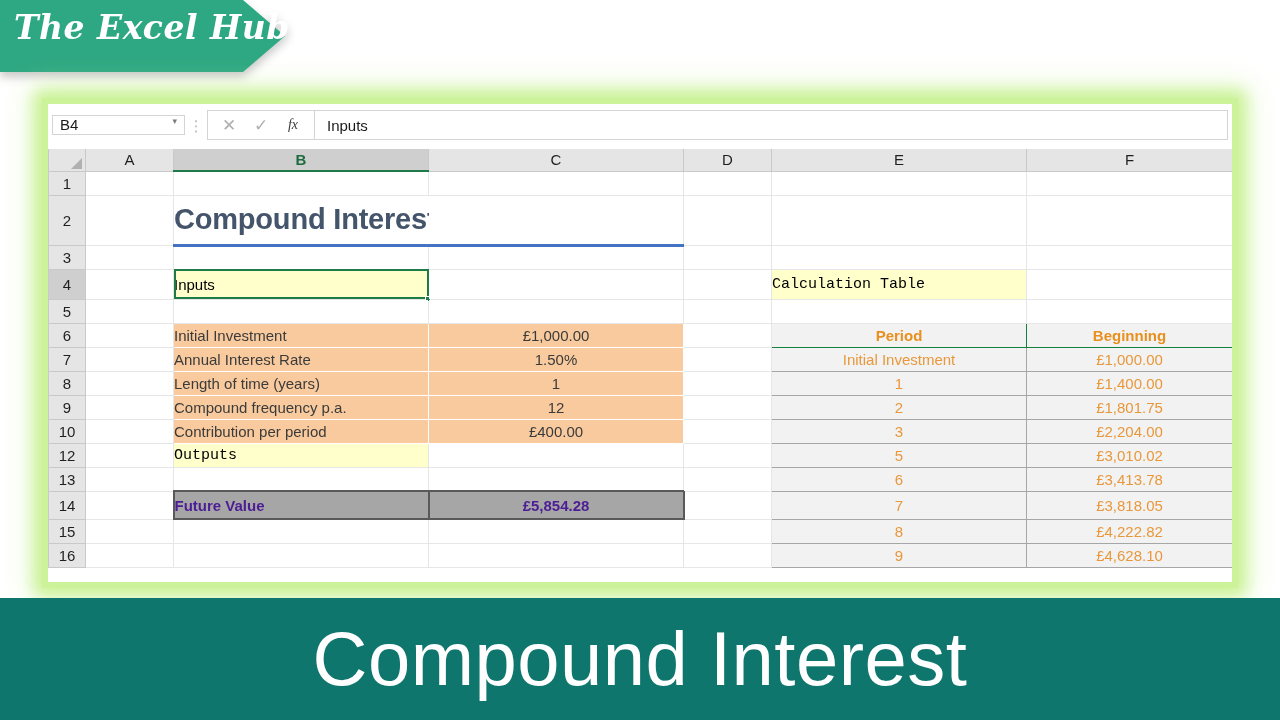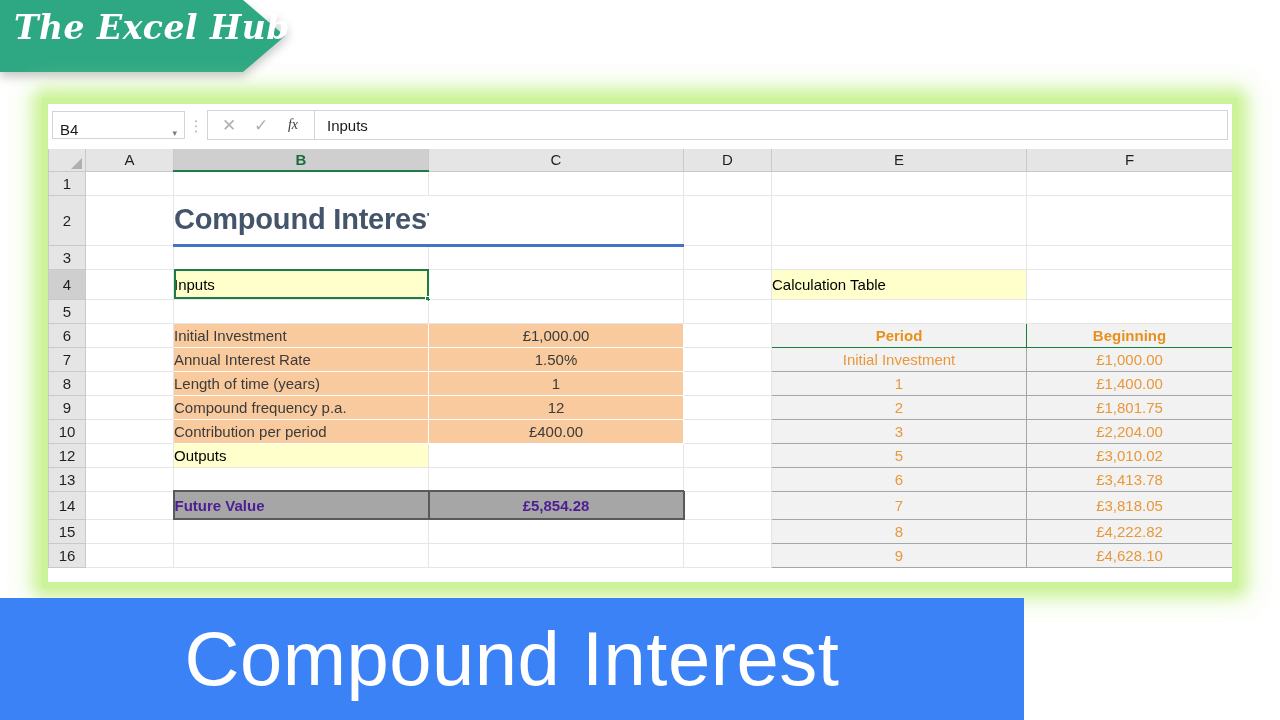--- a/index.html
+++ b/index.html
@@ -48,23 +48,23 @@
   }
 
   
   .fbar {
     position: absolute; left: 0; top: 0; width: 1184px; height: 42px;
     background: #ffffff;
     display: flex; align-items: center;
     padding: 0 4px;
   }
   .namebox {
-    width: 133px; height: 28px;
+    width: 133px; height: 20px;
     border: 1px solid #d4d4d4; background: #fff;
-    display: flex; align-items: flex-end; justify-content: space-between;
+    display: flex; align-items: flex-start; justify-content: space-between;
     padding: 0 7px;
     font-size: 15px; color: #1a1a1a;
   }
   .namebox .caret { font-size: 9px; color: #7b7b7b; }
   .dots {
     width: 22px; text-align: center; color: #b9b9b9; font-size: 15px;
     letter-spacing: 0; line-height: 1;
   }
   .fbtns {
     height: 30px; border: 1px solid #d4d4d4; border-right: none; background: #fff;
@@ -138,21 +138,21 @@
     padding-left: 5px; letter-spacing: -0.2px;
     border-bottom: 3px solid #4472C4 !important;
     border-left: 1px solid #e6e6e6; border-right: none; border-top: 1px solid #e6e6e6;
   }
   td.title-cell-right {
     border-bottom: 3px solid #4472C4 !important;
     border-left: none; border-right: 1px solid #e6e6e6; border-top: 1px solid #e6e6e6;
   }
 
   
-  td.yellow { background: #FFFFCC; }
+  td.yellow { background: #FFFFCC; font-family: Liberation Mono, monospace; }
   td.selected-yellow {
     background: #FFFFCC;
     outline: 2px solid #1e7a47;
     outline-offset: -2px;
   }
   .fill-handle {
     position: absolute; right: -3px; bottom: -3px;
     width: 6px; height: 6px; background: #1e7a47;
     border: 1px solid #ffffff;
   }
@@ -182,22 +182,22 @@
   td.calc-head {
     background: #F2F2F2;
     border: 1px solid #15803d;
     color: #E8901E;
     font-weight: bold;
     text-align: center;
   }
 
   
   .bottom-banner {
-    position: absolute; left: 0; top: 598px; width: 1024px; height: 122px;
-    background: #3b82f6;
+    position: absolute; left: 0; top: 598px; width: 1280px; height: 122px;
+    background: #0f766e;
     display: flex; align-items: center; justify-content: center;
   }
   .bottom-banner .bb-text {
     color: #ffffff;
     font-size: 76px;
     font-weight: normal;
     letter-spacing: 0.5px;
     line-height: 1;
   }
 </style>

